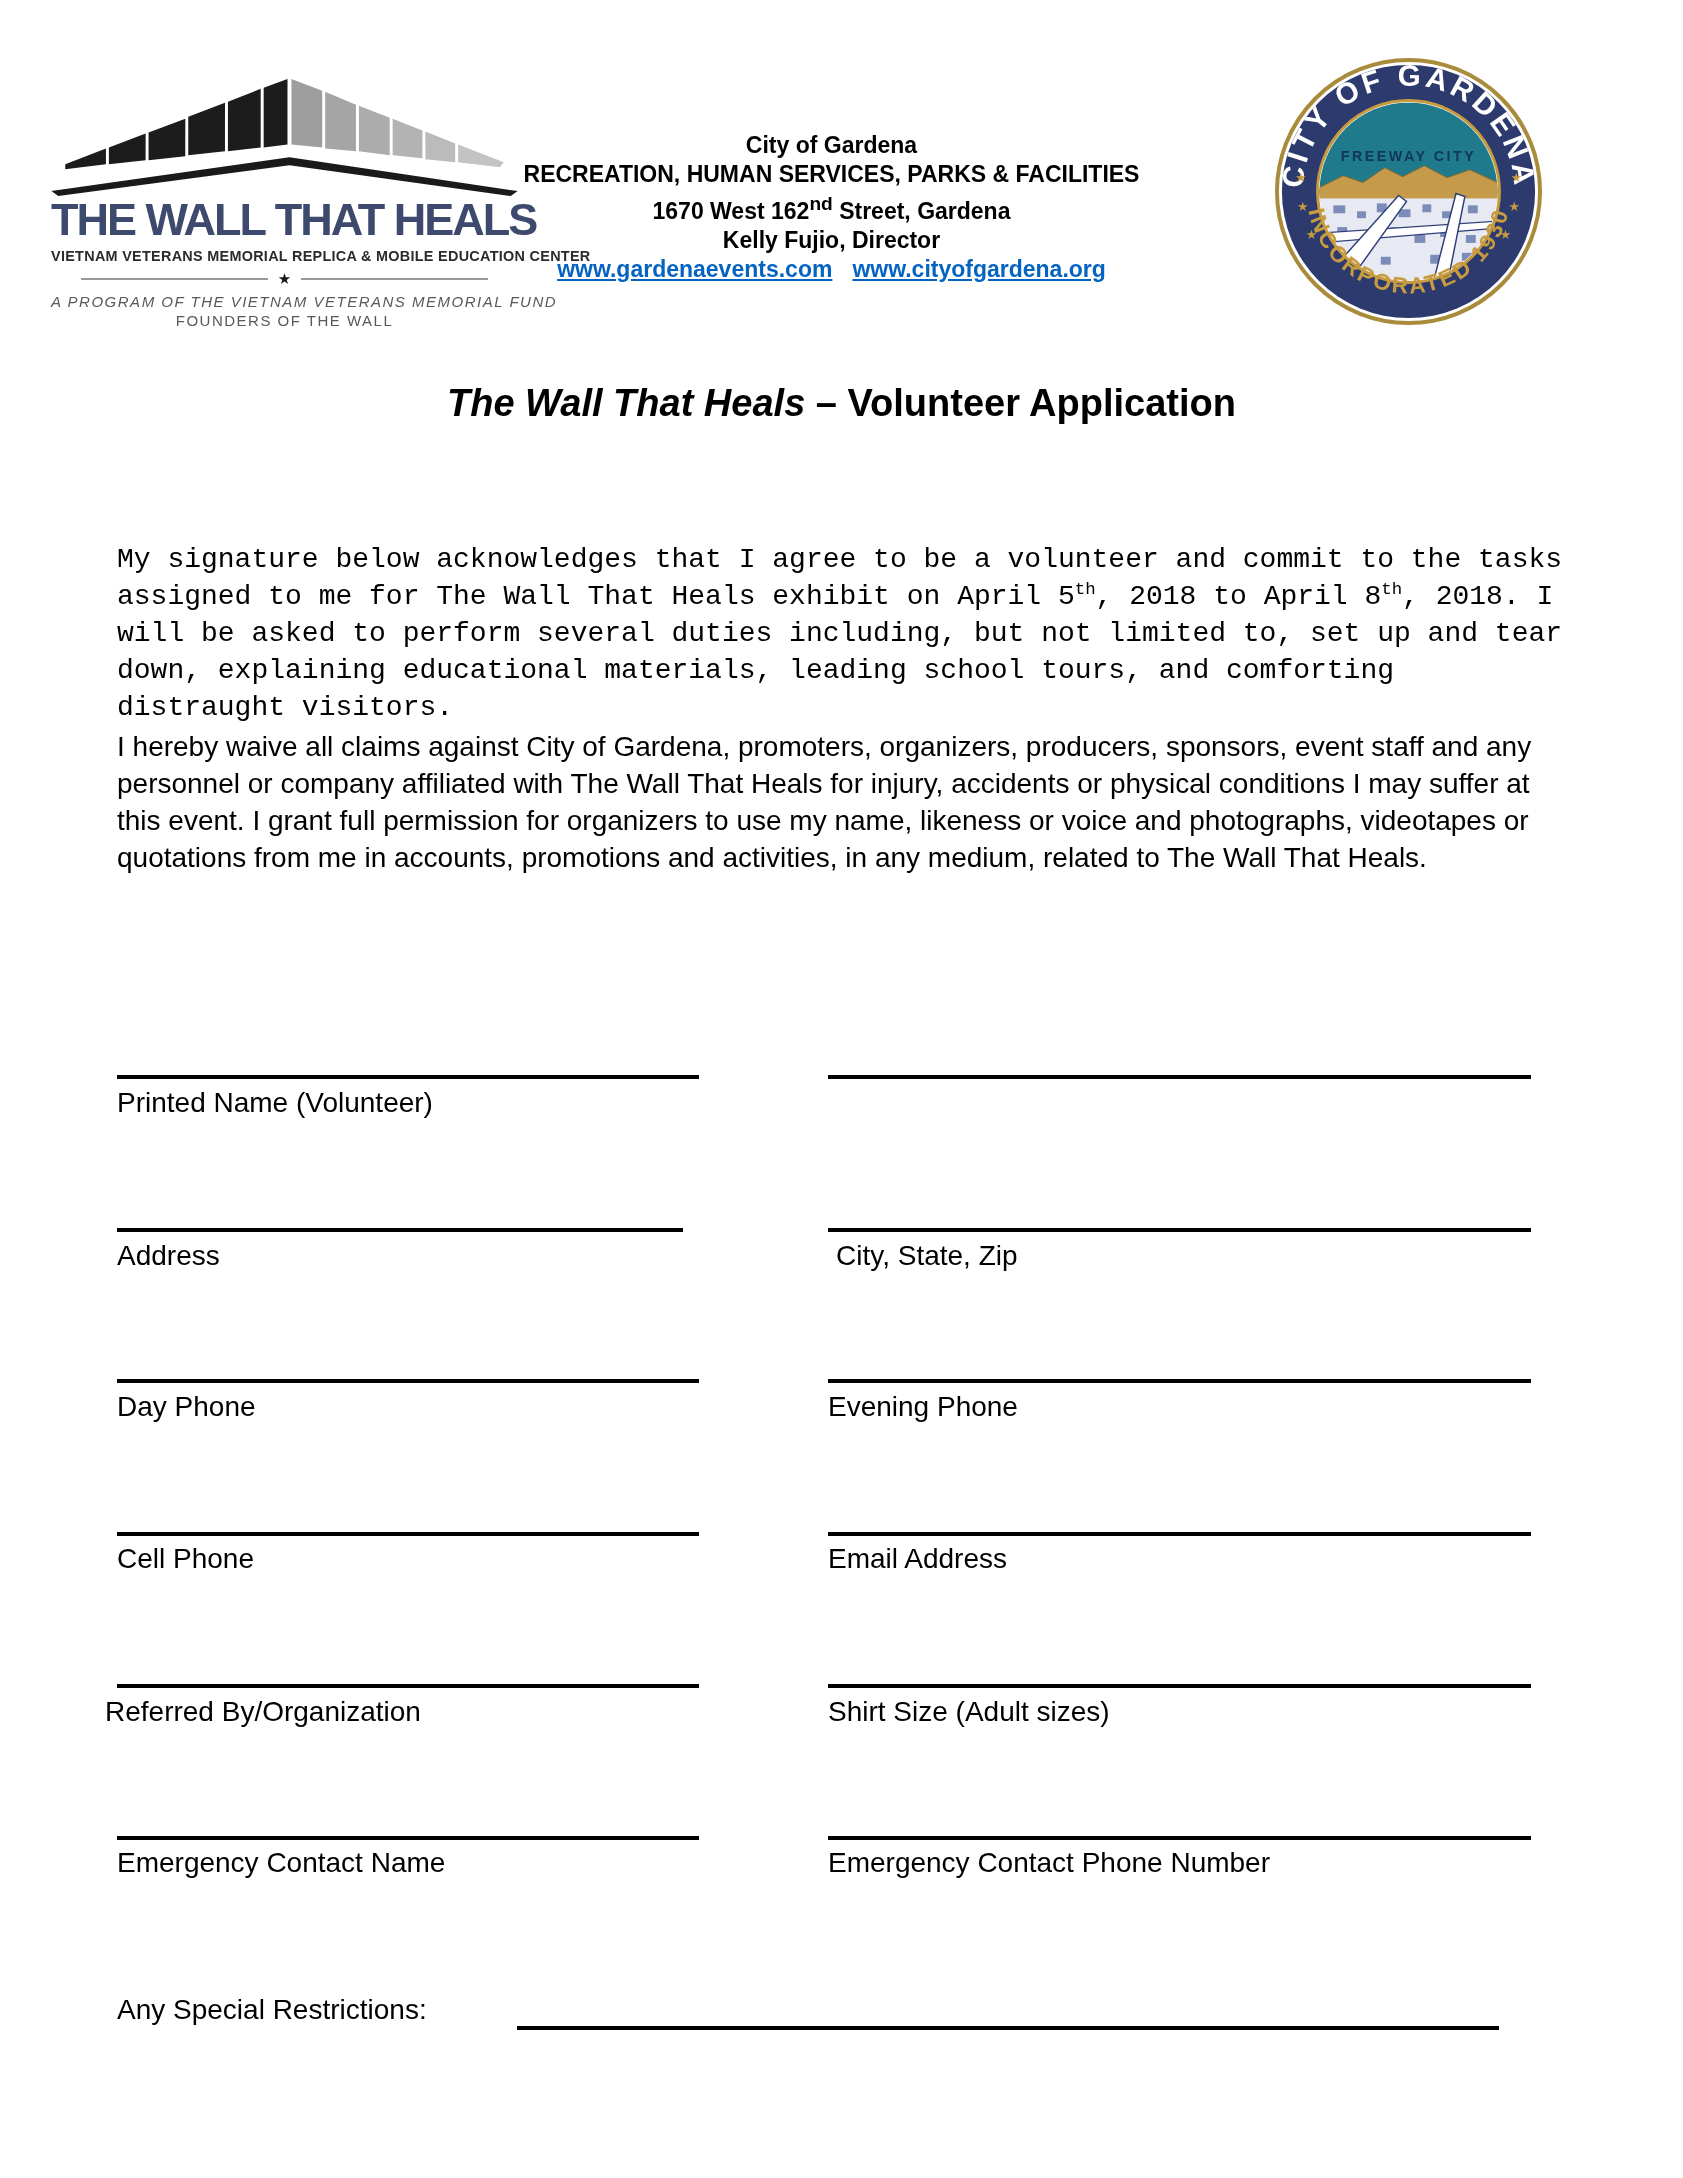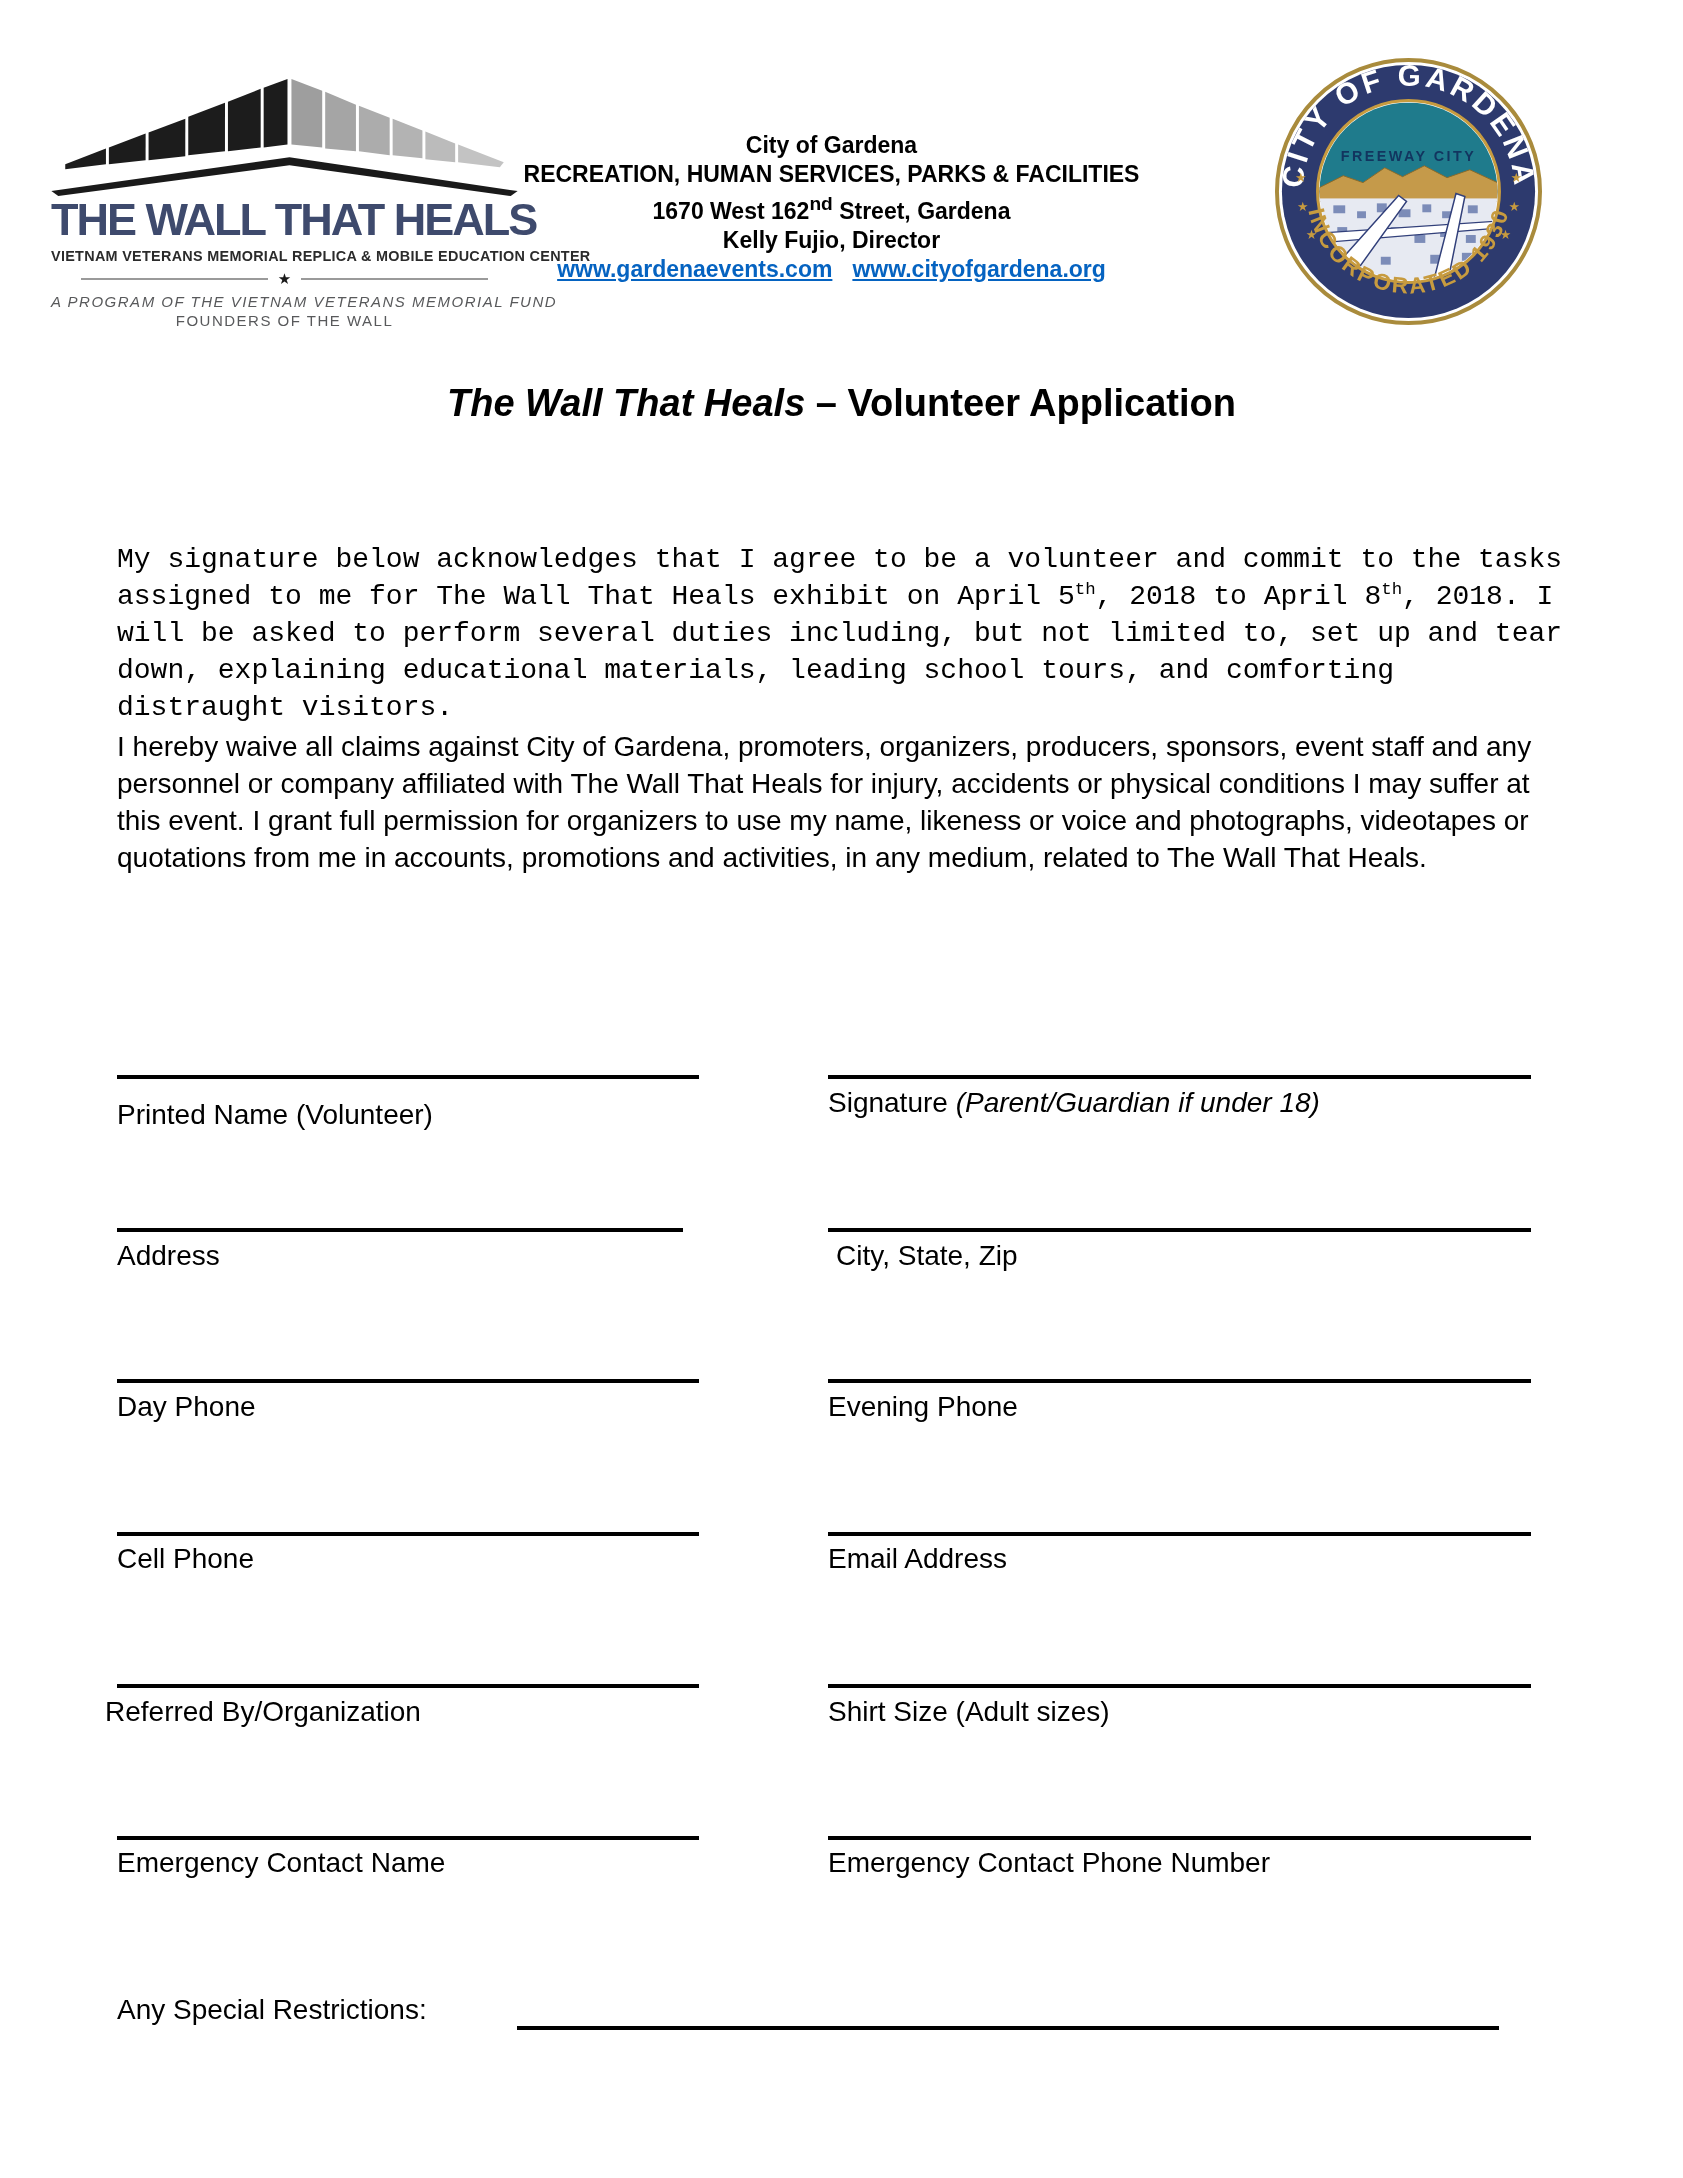--- a/index.html
+++ b/index.html
@@ -158,23 +158,22 @@
   <div class="doc-title">
     <span class="it">The Wall That Heals</span><span> – Volunteer Application</span>
   </div>
 
   <div class="para p1">
     <span>My signature below acknowledges that I agree to be a volunteer and commit to the tasks assigned to me for The Wall That Heals exhibit on April 5</span><sup>th</sup><span>, 2018 to April 8</span><sup>th</sup><span>, 2018. I will be asked to perform several duties including, but not limited to, set up and tear down, explaining educational materials, leading school tours, and comforting distraught visitors.</span>
   </div>
   <div class="para p2">I hereby waive all claims against City of Gardena, promoters, organizers, producers, sponsors, event staff and any personnel or company affiliated with The Wall That Heals for injury, accidents or physical conditions I may suffer at this event. I grant full permission for organizers to use my name, likeness or voice and photographs, videotapes or quotations from me in accounts, promotions and activities, in any medium, related to The Wall That Heals.</div>
 
   <div class="field-line" style="left:117px; top:1075px; width:582px;"></div>
-  <div class="field-label" style="left:117px; top:1087px;margin-top:12px;">Printed Name (Volunteer)</div>
+  <div class="field-label" style="left:117px; top:1087px;">Printed Name (Volunteer)</div>
   <div class="field-line" style="left:828px; top:1075px; width:703px;"></div>
-  <div class="field-label" style="left:828px; top:1087px;"><span>Signature </span><span class="it">(Parent/Guardian if under 18)</span></div>
 
   <div class="field-line" style="left:117px; top:1228px; width:566px;"></div>
   <div class="field-label" style="left:117px; top:1240px;">Address</div>
   <div class="field-line" style="left:828px; top:1228px; width:703px;"></div>
   <div class="field-label" style="left:828px; top:1240px;margin-left:8px;">City, State, Zip</div>
 
   <div class="field-line" style="left:117px; top:1379px; width:582px;"></div>
   <div class="field-label" style="left:117px; top:1391px;">Day Phone</div>
   <div class="field-line" style="left:828px; top:1379px; width:703px;"></div>
   <div class="field-label" style="left:828px; top:1391px;">Evening Phone</div>

